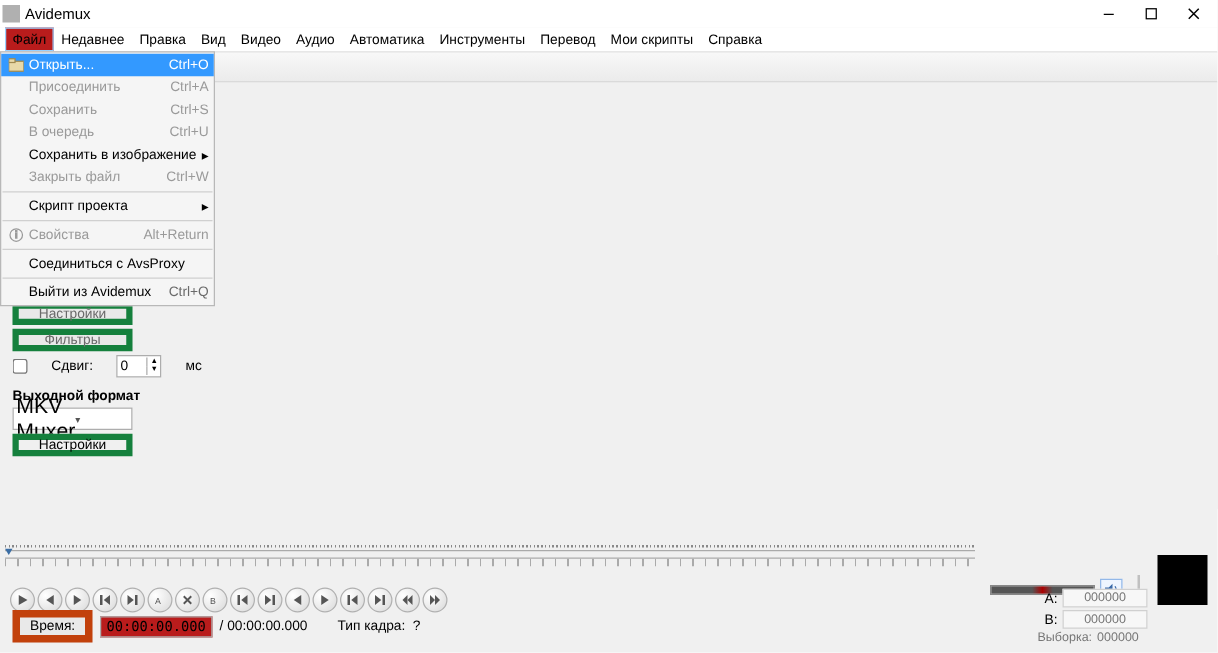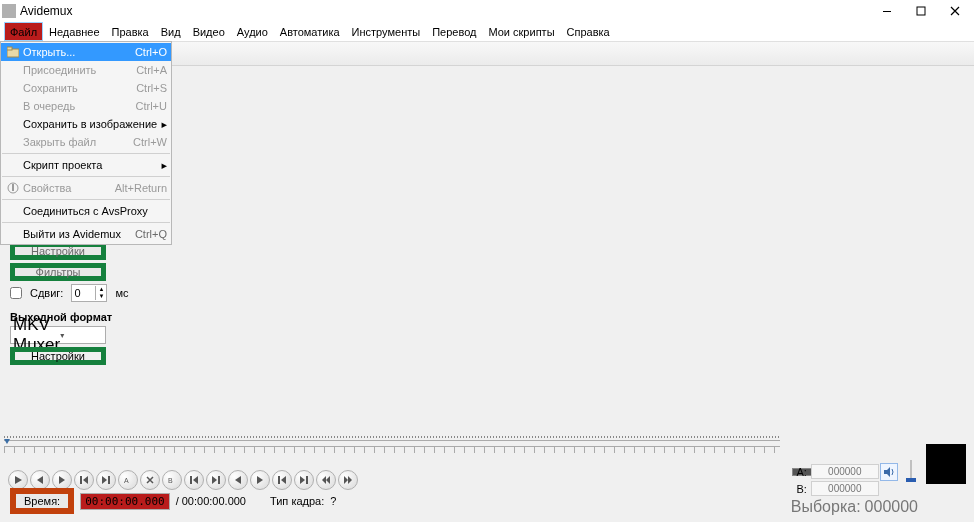--- a/index.html
+++ b/index.html
@@ -32,21 +32,21 @@
   .dd-sep { height: 1px; background: #d0d0d0; margin: 2px 1px; }
 
   
   .content { flex: 1; display: flex; flex-direction: column; background: #f0f0f0; position: relative; }
   .left-panel { position: absolute; left: 10px; top: 155px; width: 170px; display: flex; flex-direction: column; gap: 3px; }
   .combo { display:flex; align-items:center; background:#fff; border:1px solid #adadad; height:18px; width: 96px; padding: 0 2px; }
   .combo span { flex:1; font-size:17px; }
   .combo .arrow { font-size:8px; color:#555; }
   .btn { width: 96px; height:18px; border:5px solid #15803d; background:#e9e9e9; display:flex; align-items:center; justify-content:center; font-size:11px; color:#6a6a6a; }
   .btn.enabled { color:#000; background:#f0f0f0; }
-  .shift-row { display:flex; align-items:center; gap:8px; height:18px; }
+  .shift-row { display:flex; align-items:center; gap:19px; height:18px; }
   .shift-row input[type=checkbox] { margin:0; width:12px; height:12px; }
   .spin { display:flex; align-items:center; border:1px solid #adadad; background:#fff; height:18px; width:36px; }
   .spin .val { flex:1; padding:0 2px; font-size:11px; }
   .spin .spinbtns { display:flex; flex-direction:column; }
   .spin .spinbtns div { font-size:6px; line-height:7px; padding:0 2px; border-left:1px solid #adadad; }
   .section-label { font-weight:bold; font-size:11px; margin-top:6px; }
 
   
   .timeline-area { position:absolute; left:4px; right:194px; bottom:68px; height:18px; }
   .tl-top { height:2px; background: repeating-linear-gradient(to right, #888 0, #888 1px, transparent 1px, transparent 3px); margin-bottom:2px; }
@@ -72,21 +72,21 @@
   .vol-meter { width:84px; height:8px; background: linear-gradient(to right, #555 0%, #555 40%, #a00 50%, #555 60%, #555 100%); border:1px solid #888; }
   .spk-btn { width:18px; height:18px; border:1px solid #93b8e8; background:#eef5ff; display:flex; align-items:center; justify-content:center; }
   .vol-slider { width:18px; height:24px; position:relative; }
   .vol-slider::before { content:""; position:absolute; left:8px; top:0; width:2px; height:20px; background:#c0c0c0; }
   .vol-slider::after { content:""; position:absolute; left:4px; bottom:2px; width:10px; height:4px; background:#2a5db0; }
   .black-box { width:40px; height:40px; background:#000; }
   .ab-block { position:absolute; right:56px; bottom:6px; display:flex; flex-direction:column; gap:2px; }
   .ab-row { display:flex; align-items:center; gap:4px; }
   .ab-row .lab { width:16px; text-align:right; }
   .ab-row .box { background:#f7f7f7; border:1px solid #d0d0d0; width:68px; text-align:center; font-size:10px; color:#777; padding:1px 0; }
-  .sel-row { display:flex; gap:4px; align-items:center; font-size:16px; color:#777; }
+  .sel-row { display:flex; gap:4px; align-items:center; font-size:10px; color:#777; }
 
   
   .toolbar { height:24px; background: linear-gradient(#f8f8f8,#ebebeb); border-bottom:1px solid #d4d4d4; display:flex; align-items:center; padding:0 4px; gap:2px; }
   .tb-btn { width:20px; height:20px; display:flex; align-items:center; justify-content:center; opacity:.45; }
 
 </style>
 </head>
 <body>
 
 <div class="window">

